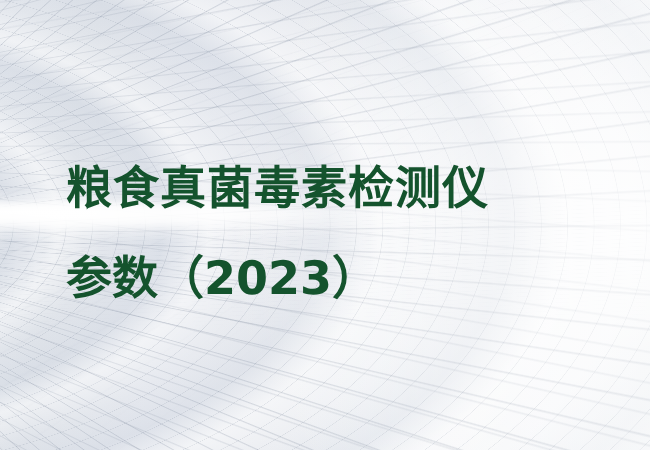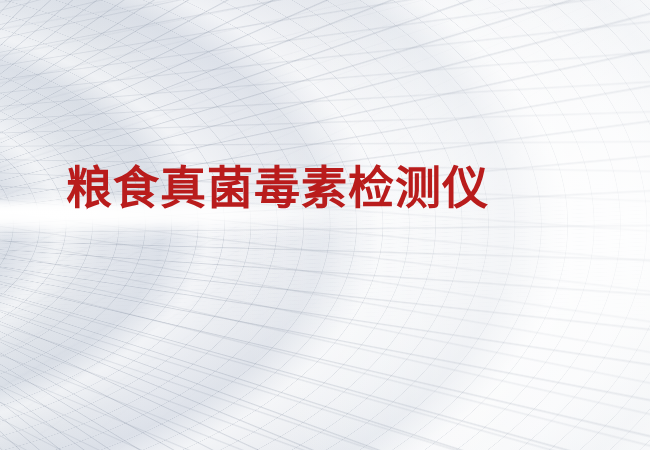--- a/index.html
+++ b/index.html
@@ -163,21 +163,21 @@
 
   
   #title-block {
     position: absolute;
     left: 66px;
     top: 143px;
     width: 520px;
   }
 
   .title-line {
-    color: #b91c1c;
+    color: #14532d;
     font-family: "DejaVu Sans", "Liberation Sans", sans-serif;
     font-weight: 700;
     font-size: 46px;
     line-height: 90px;
     letter-spacing: 1px;
     white-space: nowrap;
     text-rendering: geometricPrecision;
   }
 
   #title-line-2 {
@@ -195,15 +195,16 @@
   <div class="bg-layer" id="bg-spokes"></div>
   <div class="bg-layer" id="bg-spokes2"></div>
   <div class="bg-layer" id="bg-fan-tr"></div>
   <div class="bg-layer" id="bg-striate"></div>
   <div class="bg-layer" id="bg-glare"></div>
   <div class="bg-layer" id="bg-rightwash"></div>
   <div class="bg-layer" id="bg-vignette"></div>
 
   <div id="title-block">
     <div class="title-line" id="title-line-1">粮食真菌毒素检测仪</div>
+    <div class="title-line" id="title-line-2">参数（2023）</div>
   </div>
 
 </div>
 
 </body></html>

